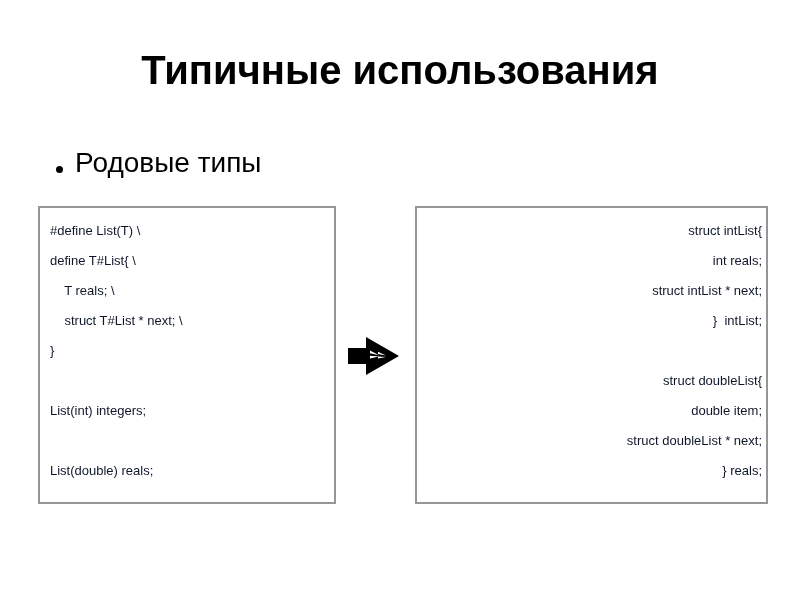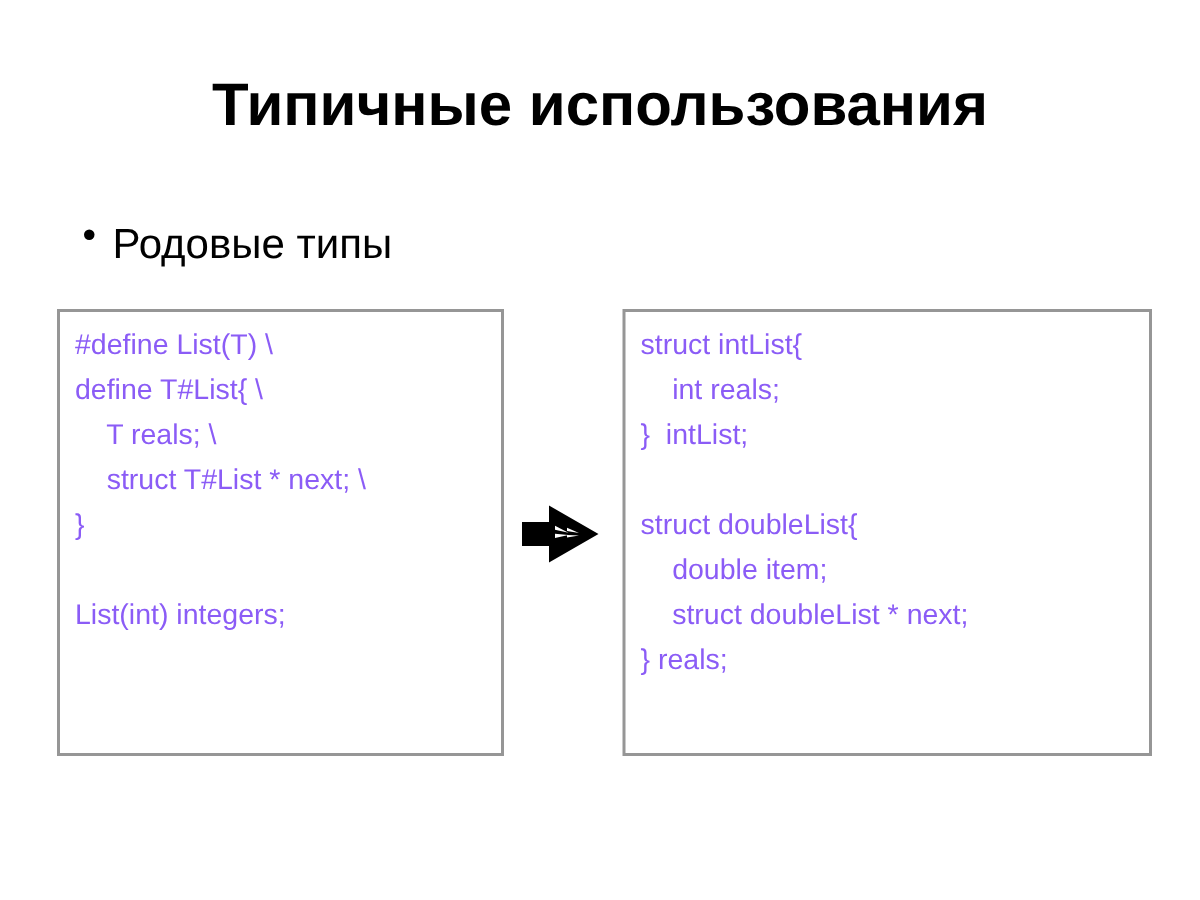--- a/index.html
+++ b/index.html
@@ -38,21 +38,21 @@
     color: #000000;
     white-space: nowrap;
   }
 
   
   .bullet-row {
     position: absolute;
     left: 56px;
     top: 146px;
     display: flex;
-    align-items: center;
+    align-items: flex-end;
   }
   .bullet-dot {
     width: 7px;
     height: 7px;
     border-radius: 50%;
     background: #000000;
     display: inline-block;
     margin-right: 12px;
     position: relative;
     top: -7px;
@@ -77,32 +77,33 @@
     left: 38px;
     top: 206px;
     width: 298px;
     height: 298px;
   }
   .code-box-right {
     left: 415px;
     top: 206px;
     width: 353px;
     height: 298px;
+    text-align: right;
   }
   .code-lines {
     position: absolute;
     left: 10px;
     top: 8px;
     right: 4px;
   }
   .code-line {
     font-family: "Liberation Sans", sans-serif;
-    font-size: 19px;
+    font-size: 13px;
     line-height: 30px;
-    color: #8b5cf6;
+    color: #0f172a;
     white-space: pre;
     height: 30px;
   }
 
   
   .arrow-wrap {
     position: absolute;
     left: 346px;
     top: 334px;
     width: 56px;
@@ -127,37 +128,39 @@
   <div class="code-box code-box-left">
     <div class="code-lines">
       <div class="code-line">#define List(T) \</div>
       <div class="code-line">define T#List{ \</div>
       <div class="code-line">    T reals; \</div>
       <div class="code-line">    struct T#List * next; \</div>
       <div class="code-line">}</div>
       <div class="code-line"></div>
       <div class="code-line">List(int) integers;</div>
       <div class="code-line"></div>
+      <div class="code-line">List(double) reals;</div>
     </div>
   </div>
 
   <div class="arrow-wrap">
     <svg width="56" height="44" viewBox="0 0 56 44" xmlns="http://www.w3.org/2000/svg">
       <path d="M 2 14 L 20 14 L 20 3 L 53 22 L 20 41 L 20 30 L 2 30 Z" fill="#000000"></path>
       <path d="M 24 16.5 L 33 21.2 L 24 19.2 Z" fill="#ffffff"></path>
       <path d="M 24 21.8 L 33 22.6 L 24 24.6 Z" fill="#ffffff"></path>
       <path d="M 32 17.8 L 40 21.4 L 32 20.0 Z" fill="#ffffff"></path>
       <path d="M 32 22.6 L 40 23.0 L 32 24.4 Z" fill="#ffffff"></path>
     </svg>
   </div>
 
   <div class="code-box code-box-right">
     <div class="code-lines">
       <div class="code-line">struct intList{</div>
       <div class="code-line">    int reals;</div>
+      <div class="code-line">    struct intList * next;</div>
       <div class="code-line">}  intList;</div>
       <div class="code-line"></div>
       <div class="code-line">struct doubleList{</div>
       <div class="code-line">    double item;</div>
       <div class="code-line">    struct doubleList * next;</div>
       <div class="code-line">} reals;</div>
     </div>
   </div>
 
 </div>

